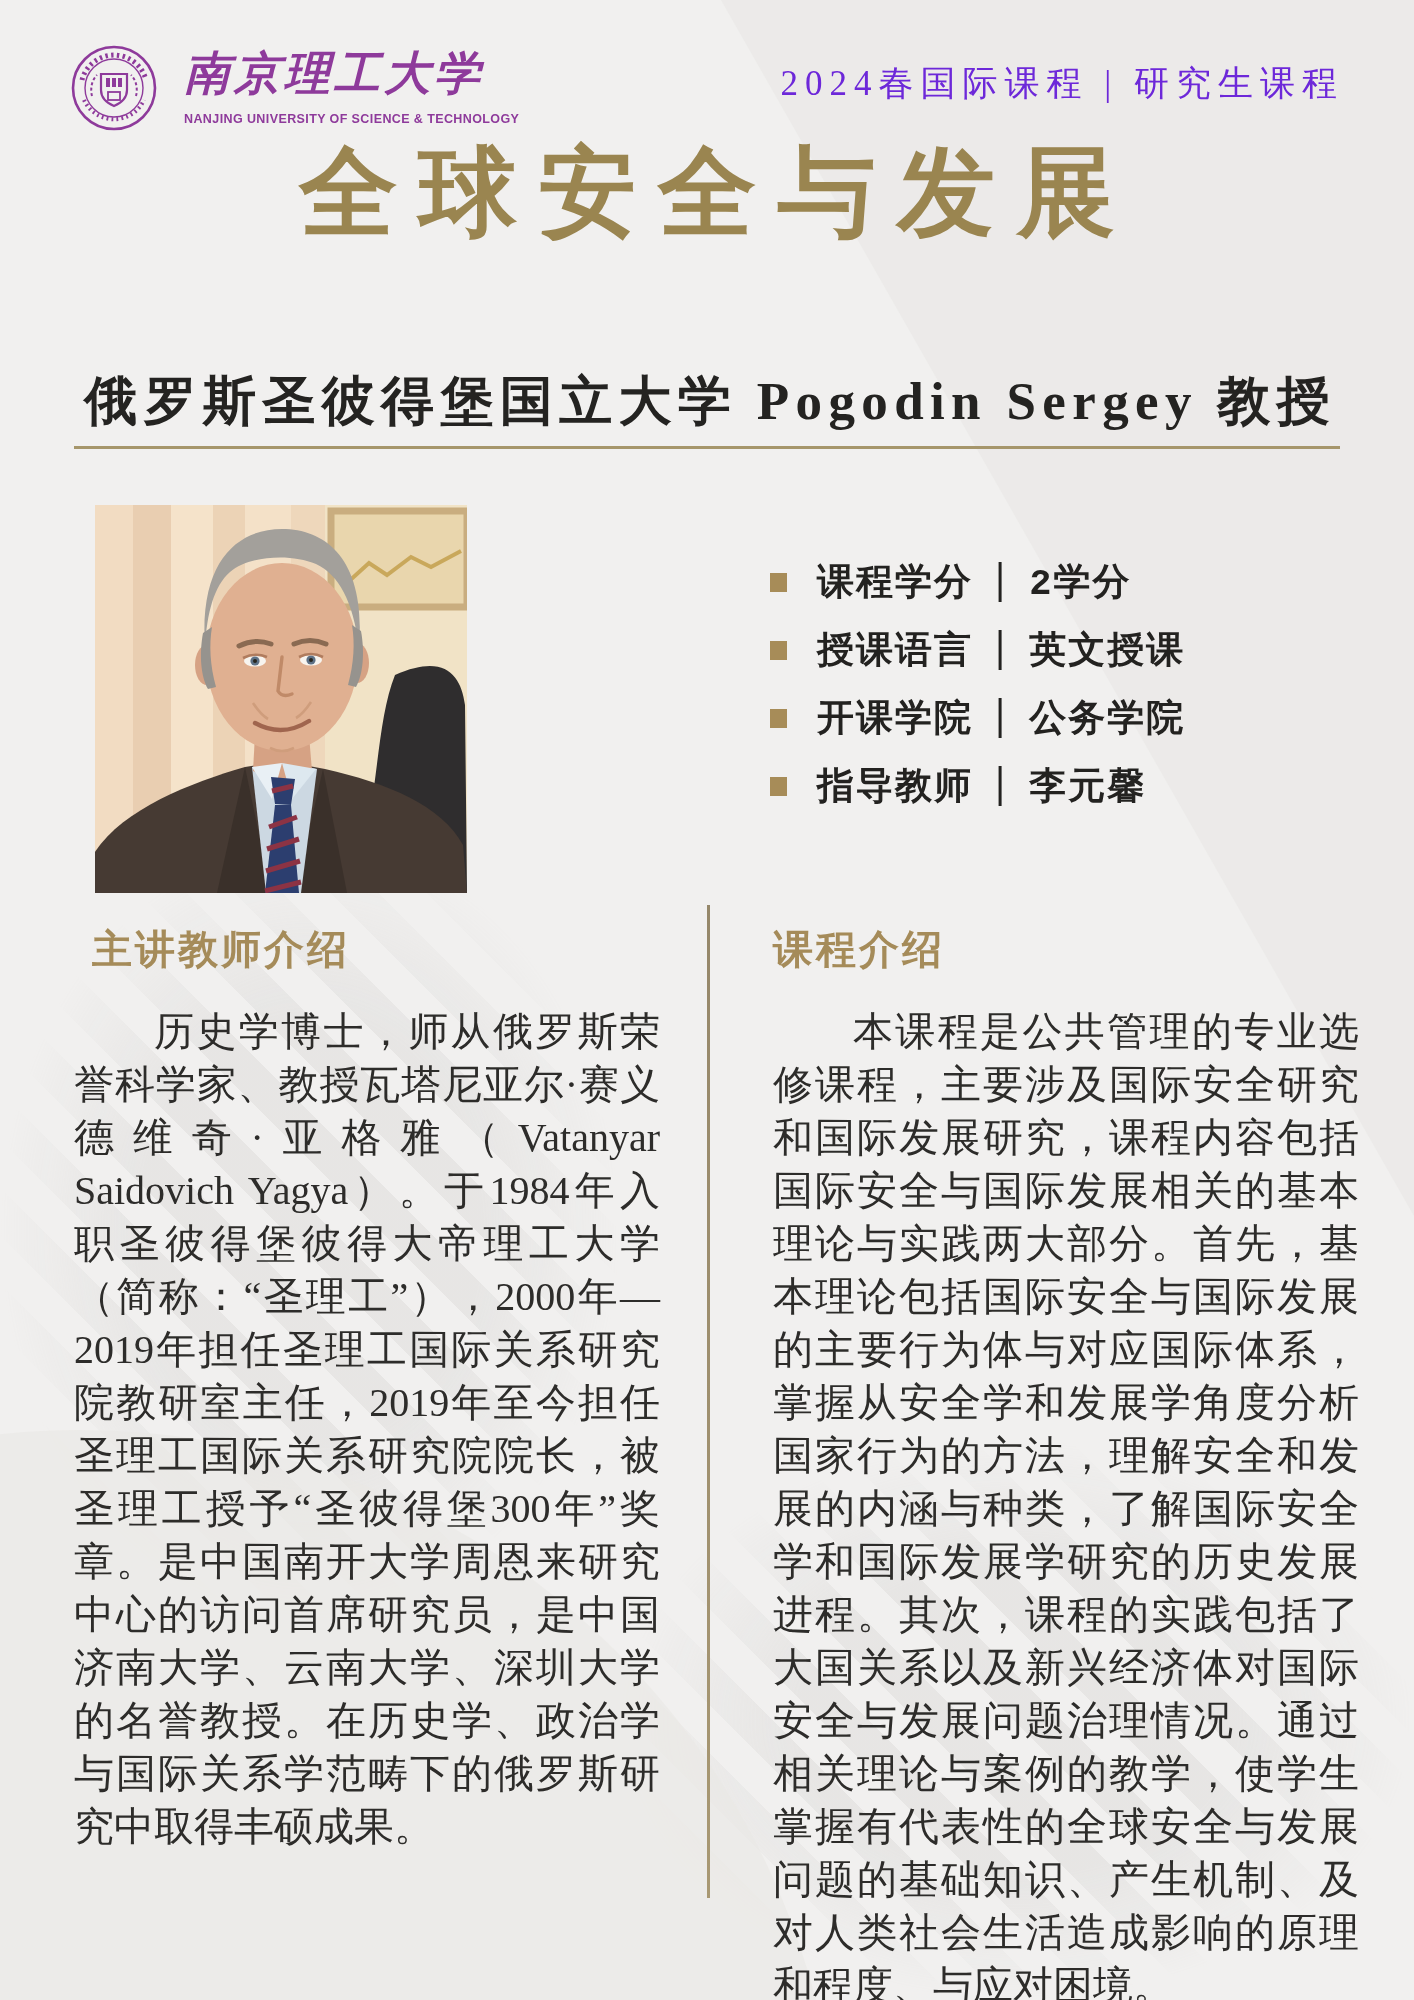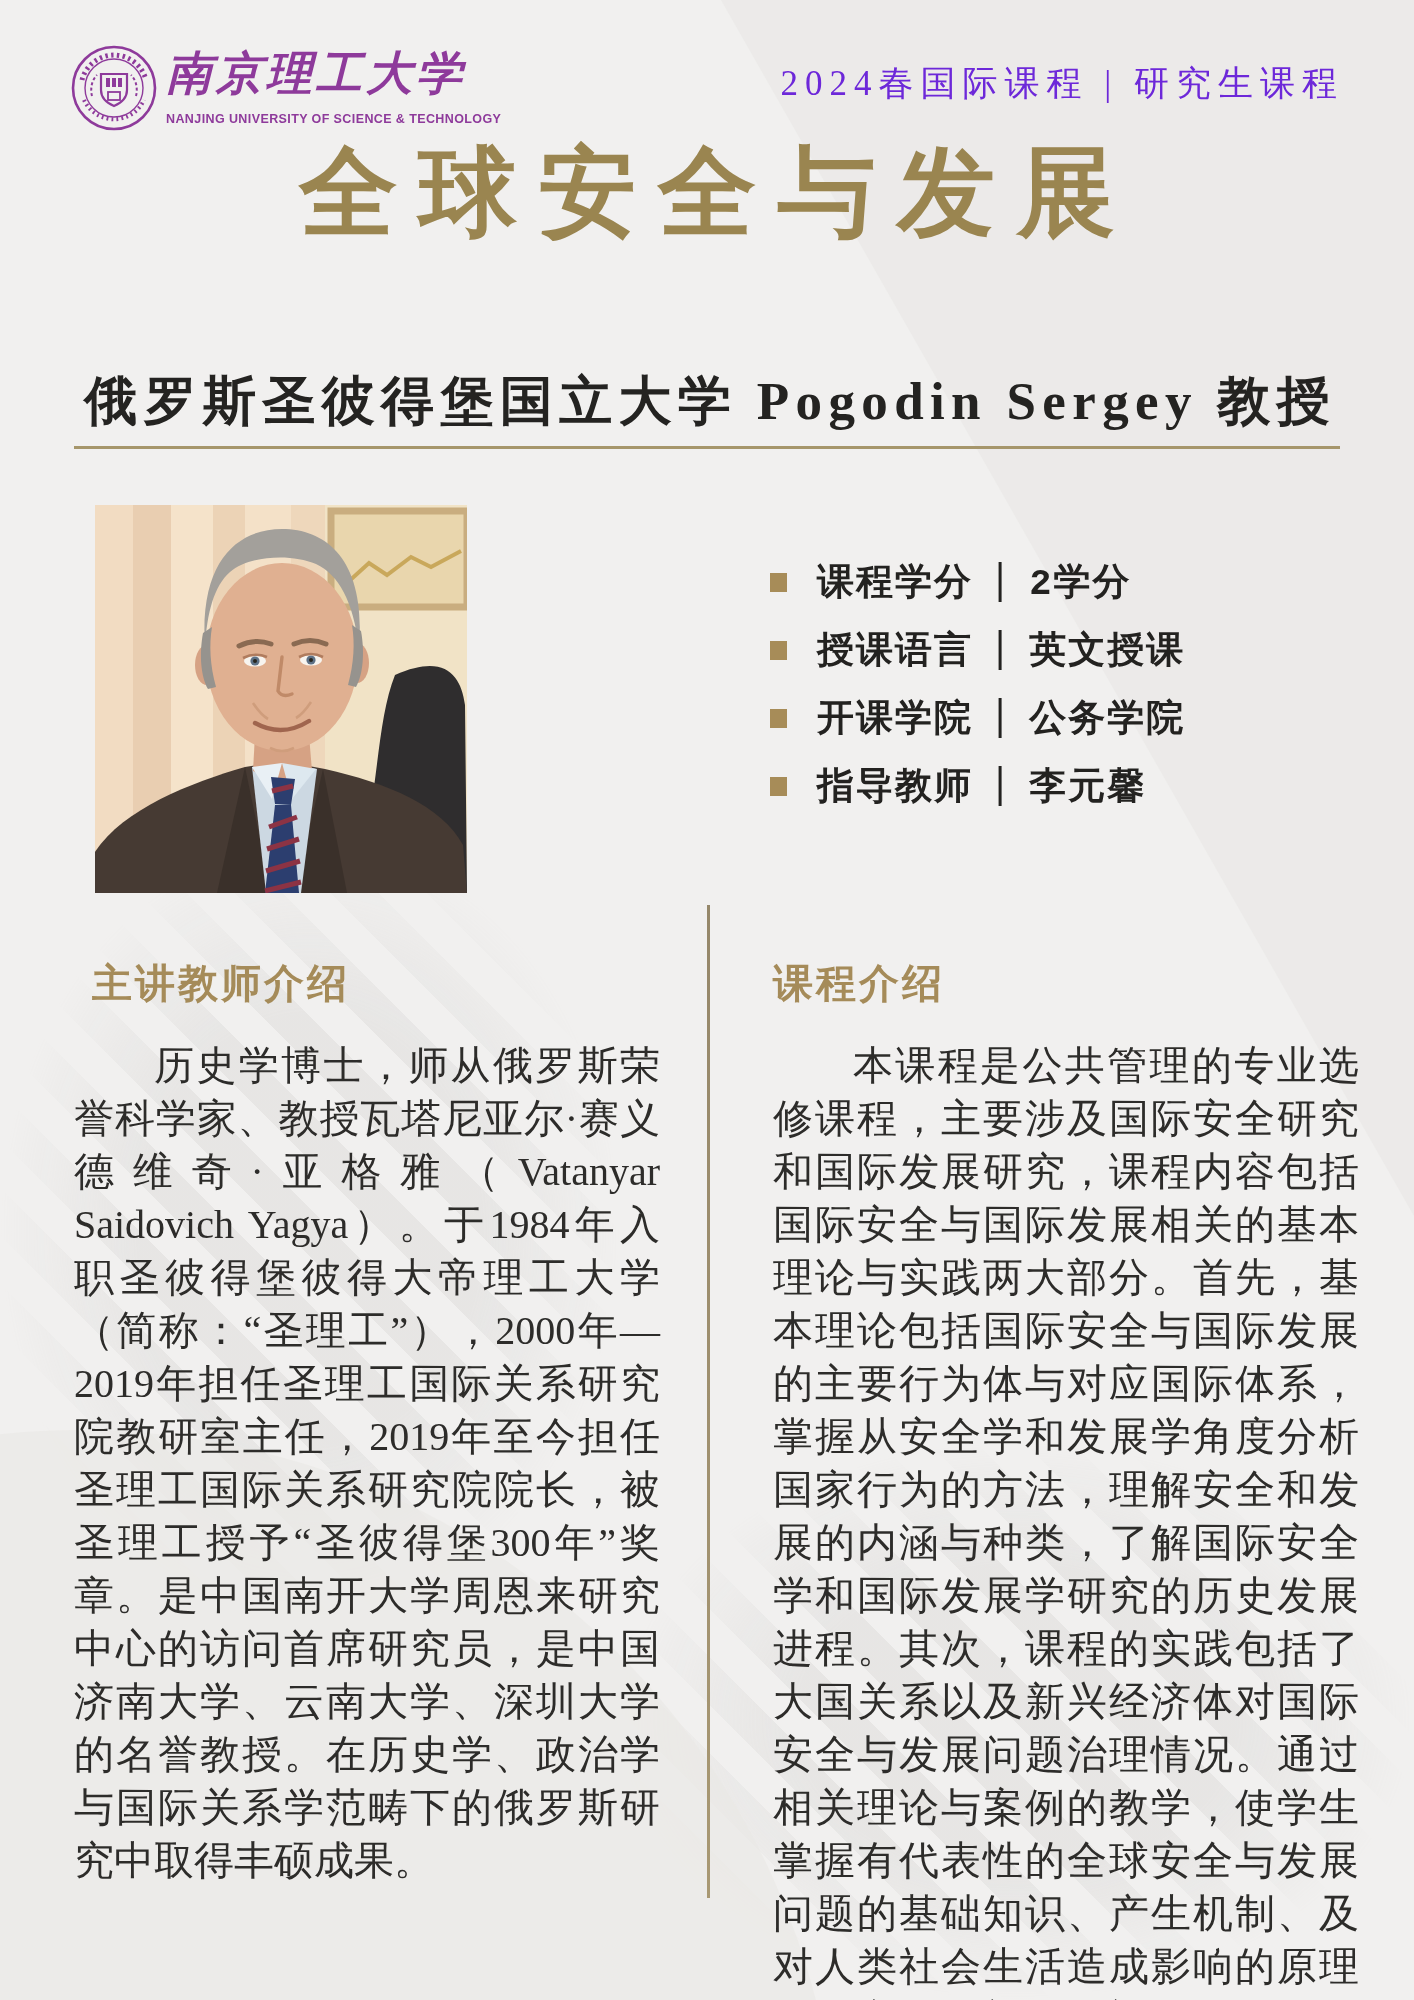--- a/index.html
+++ b/index.html
@@ -21,21 +21,21 @@
     -webkit-mask:radial-gradient(closest-side, #000 55%, transparent 100%);
     mask:radial-gradient(closest-side, #000 55%, transparent 100%);
   }
   .bg-stripes.tl{ left:0; top:840px; width:620px; height:780px; }
   .bg-stripes.br{ left:620px; top:1440px; width:794px; height:560px; }
   .bg-circle{
     position:absolute; left:-680px; top:1430px; width:1520px; height:1520px;
     border-radius:50%; background:#e9e7e5; opacity:.6;
   }
   
-  .logo{ position:absolute; left:70px; top:44px; display:flex; align-items:center; gap:8px; }
+  .logo{ position:absolute; left:70px; top:44px; display:flex; align-items:center; gap:26px; }
   .logo-text{ display:flex; flex-direction:column; justify-content:center; }
   .logo-cn{
     font-family:"Liberation Serif","DejaVu Serif",serif;
     font-style:italic; font-weight:700; font-size:46px; line-height:48px;
     color:#8e3a9b; letter-spacing:4px;
   }
   .logo-en{
     font-size:12.5px; font-weight:700; color:#8e3a9b; letter-spacing:.4px; margin-top:14px;
   }
   .course-tag{
@@ -63,21 +63,21 @@
   
   .photo{ position:absolute; left:95px; top:505px; width:372px; height:388px; display:block; }
   .info-list{ position:absolute; left:770px; top:562px; list-style:none; margin:0; padding:0; }
   .info-item{
     display:flex; align-items:center; height:40px; margin-bottom:28px;
     font-size:37px; font-weight:600; color:#232220; letter-spacing:2px; white-space:nowrap;font-family:Liberation Mono, monospace;
   }
   .bullet-square{ width:17px; height:19px; background:#a78c58; margin-right:30px; flex:0 0 auto; }
   .info-sep{ font-weight:400; margin:0 16px; transform:scaleY(1.15); }
   
-  .col{ position:absolute; width:586px;margin-top:34px; }
+  .col{ position:absolute; width:586px; }
   .col-left{ left:74px; top:922px; }
   .col-right{ left:773px; top:922px; }
   .col h3{
     margin:0; font-family:"Liberation Serif","DejaVu Serif",serif;
     font-size:40px; font-weight:700; color:#a58b59; letter-spacing:3px;
   }
   .col-left h3{ margin-left:18px; }
   .col p{
     margin:28px 0 0 0;
     font-family:"Liberation Serif","DejaVu Serif",serif;

